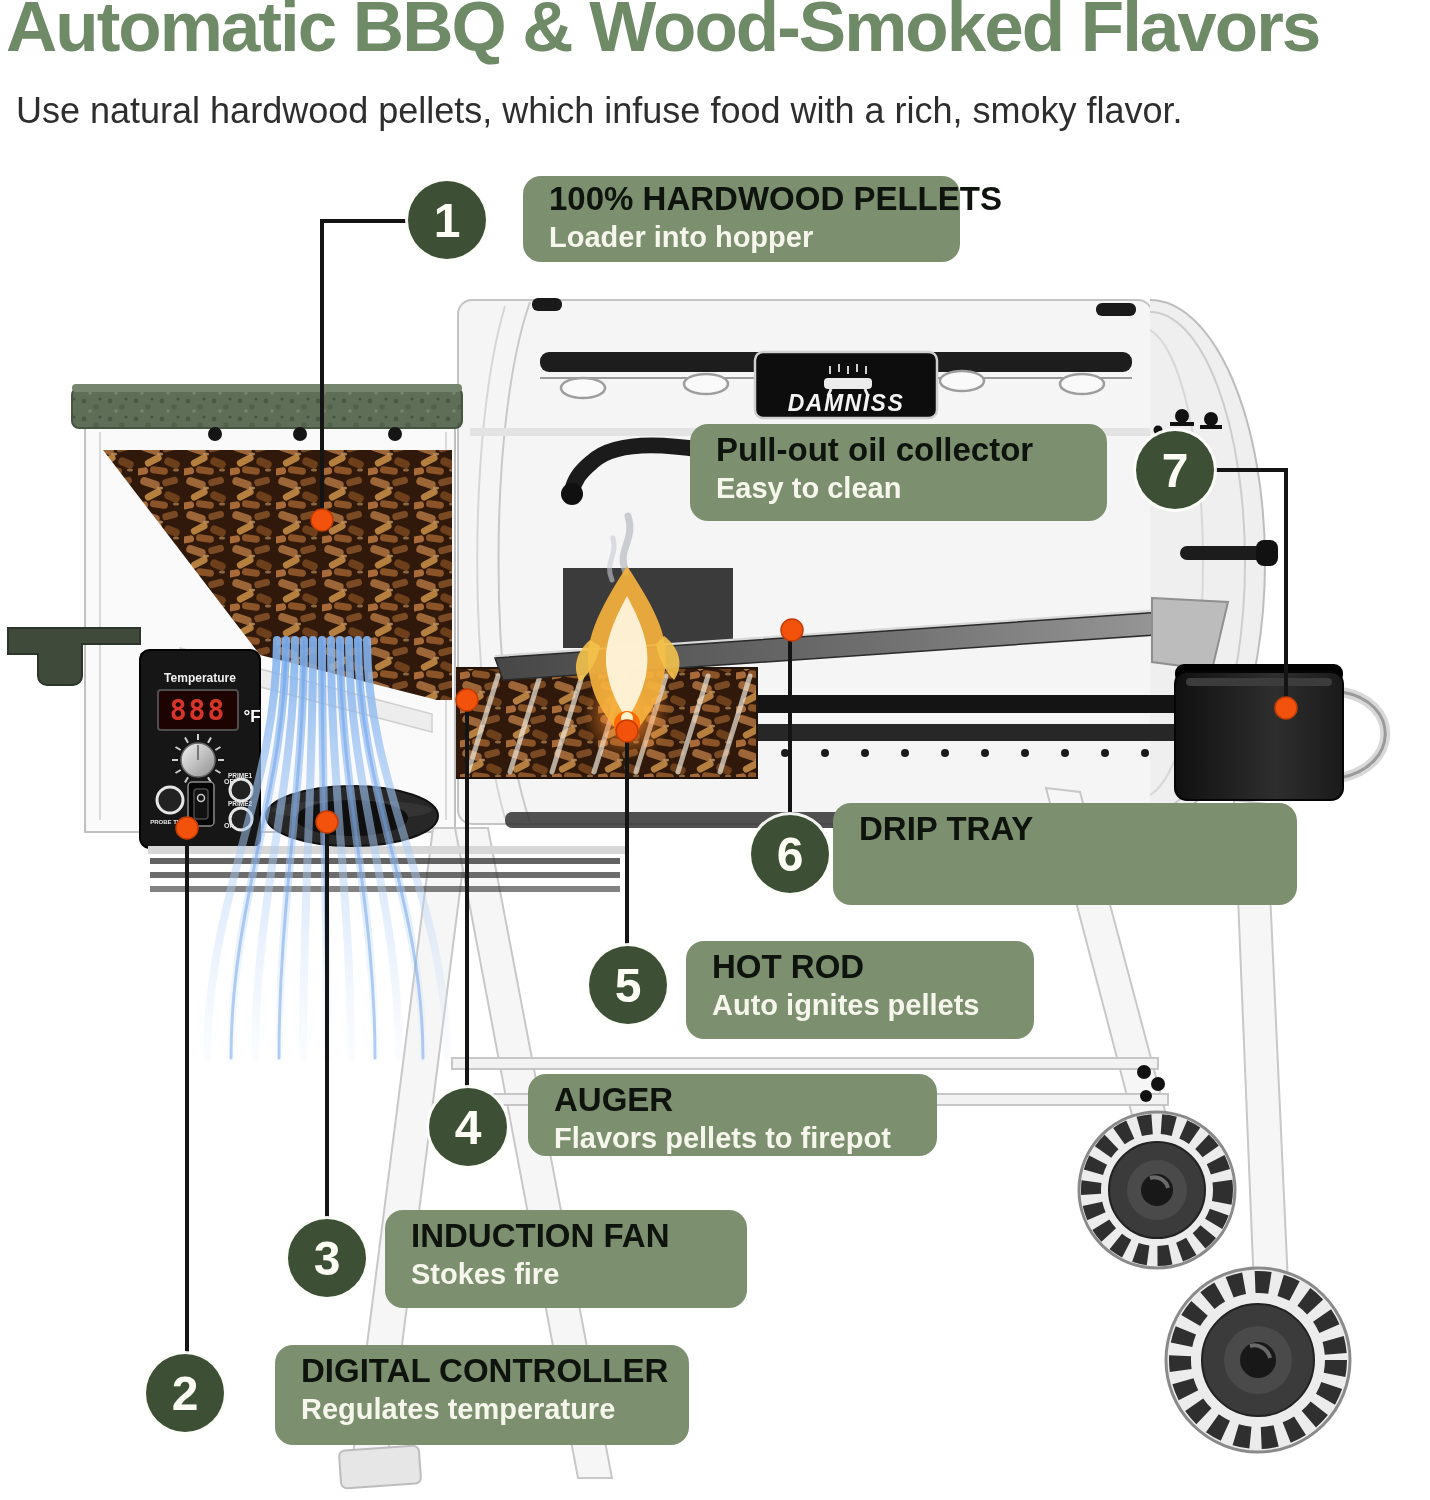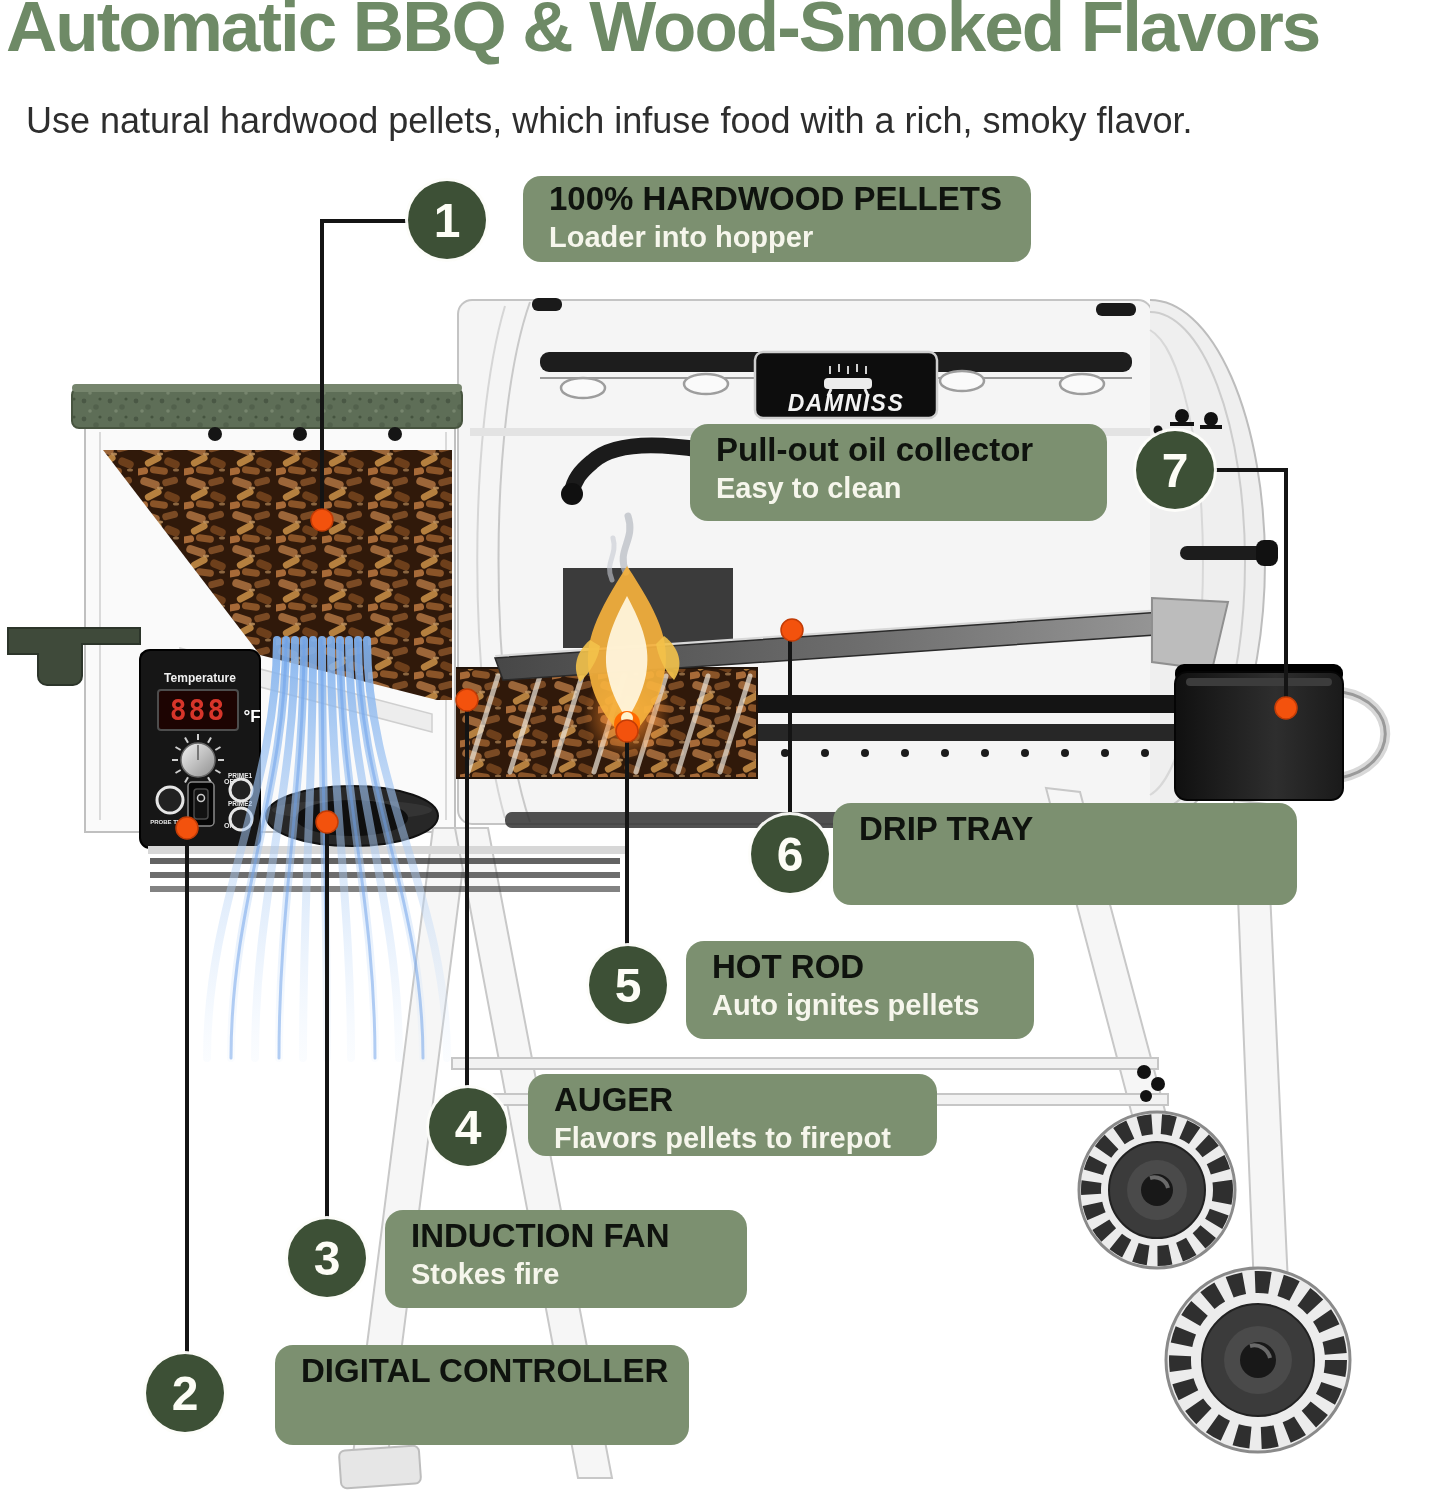--- a/index.html
+++ b/index.html
@@ -6,21 +6,21 @@
   body{
     width:1430px;height:1500px;position:relative;background:#ffffff;
     font-family:"Liberation Sans", sans-serif;overflow:hidden;
   }
   .abs{position:absolute;}
   #page-title{
     left:6px;top:-14px;margin:0;font-size:71px;font-weight:bold;
     letter-spacing:-2px;color:#6e8a66;white-space:nowrap;
   }
   #page-subtitle{
-    left:10px;top:84px;margin:16px;font-size:36px;color:#2e2e2e;white-space:nowrap;
+    left:10px;top:84px;margin:6px;font-size:36px;color:#2e2e2e;white-space:nowrap;
   }
   svg.scene{position:absolute;left:0;top:0;}
   .callout-box{
     position:absolute;background:#7c9070;border-radius:18px;
     padding:6px 0 0 26px;box-sizing:border-box;
   }
   .cb-title{font-size:33px;font-weight:bold;color:#0f130e;line-height:1.2;white-space:nowrap;}
   .cb-sub{font-size:29px;font-weight:bold;color:#f6f6ec;line-height:1.25;white-space:nowrap;}
   .callout-num{
     position:absolute;width:78px;height:78px;border-radius:50%;
@@ -331,21 +331,21 @@
     <circle cx="627" cy="731" r="11"></circle>
     <circle cx="792" cy="630" r="11"></circle>
     <circle cx="1286" cy="708" r="11"></circle>
   </g>
 </svg>
 
 <h1 id="page-title" class="abs">Automatic BBQ &amp; Wood-Smoked Flavors</h1>
 <p id="page-subtitle" class="abs">Use natural hardwood pellets, which infuse food with a rich, smoky flavor.</p>
 
 <div class="callout-num" style="left:408px;top:181px;">1</div>
-<div class="callout-box" style="left:523px;top:176px;width:508px;height:86px;padding-top:3px;">
+<div class="callout-box" style="left:523px;top:176px;width:437px;height:86px;padding-top:3px;">
   <div class="cb-title">100% HARDWOOD PELLETS</div>
   <div class="cb-sub">Loader into hopper</div>
 </div>
 
 <div class="callout-num" style="left:1136px;top:431px;">7</div>
 <div class="callout-box" style="left:690px;top:424px;width:417px;height:97px;">
   <div class="cb-title">Pull-out oil collector</div>
   <div class="cb-sub">Easy to clean</div>
 </div>
 
@@ -368,13 +368,14 @@
 
 <div class="callout-num" style="left:288px;top:1219px;">3</div>
 <div class="callout-box" style="left:385px;top:1210px;width:362px;height:98px;">
   <div class="cb-title">INDUCTION FAN</div>
   <div class="cb-sub">Stokes fire</div>
 </div>
 
 <div class="callout-num" style="left:146px;top:1354px;">2</div>
 <div class="callout-box" style="left:243px;top:1345px;width:414px;height:100px;margin-left:32px;">
   <div class="cb-title">DIGITAL CONTROLLER</div>
+  <div class="cb-sub">Regulates temperature</div>
 </div>
 
 </body></html>

